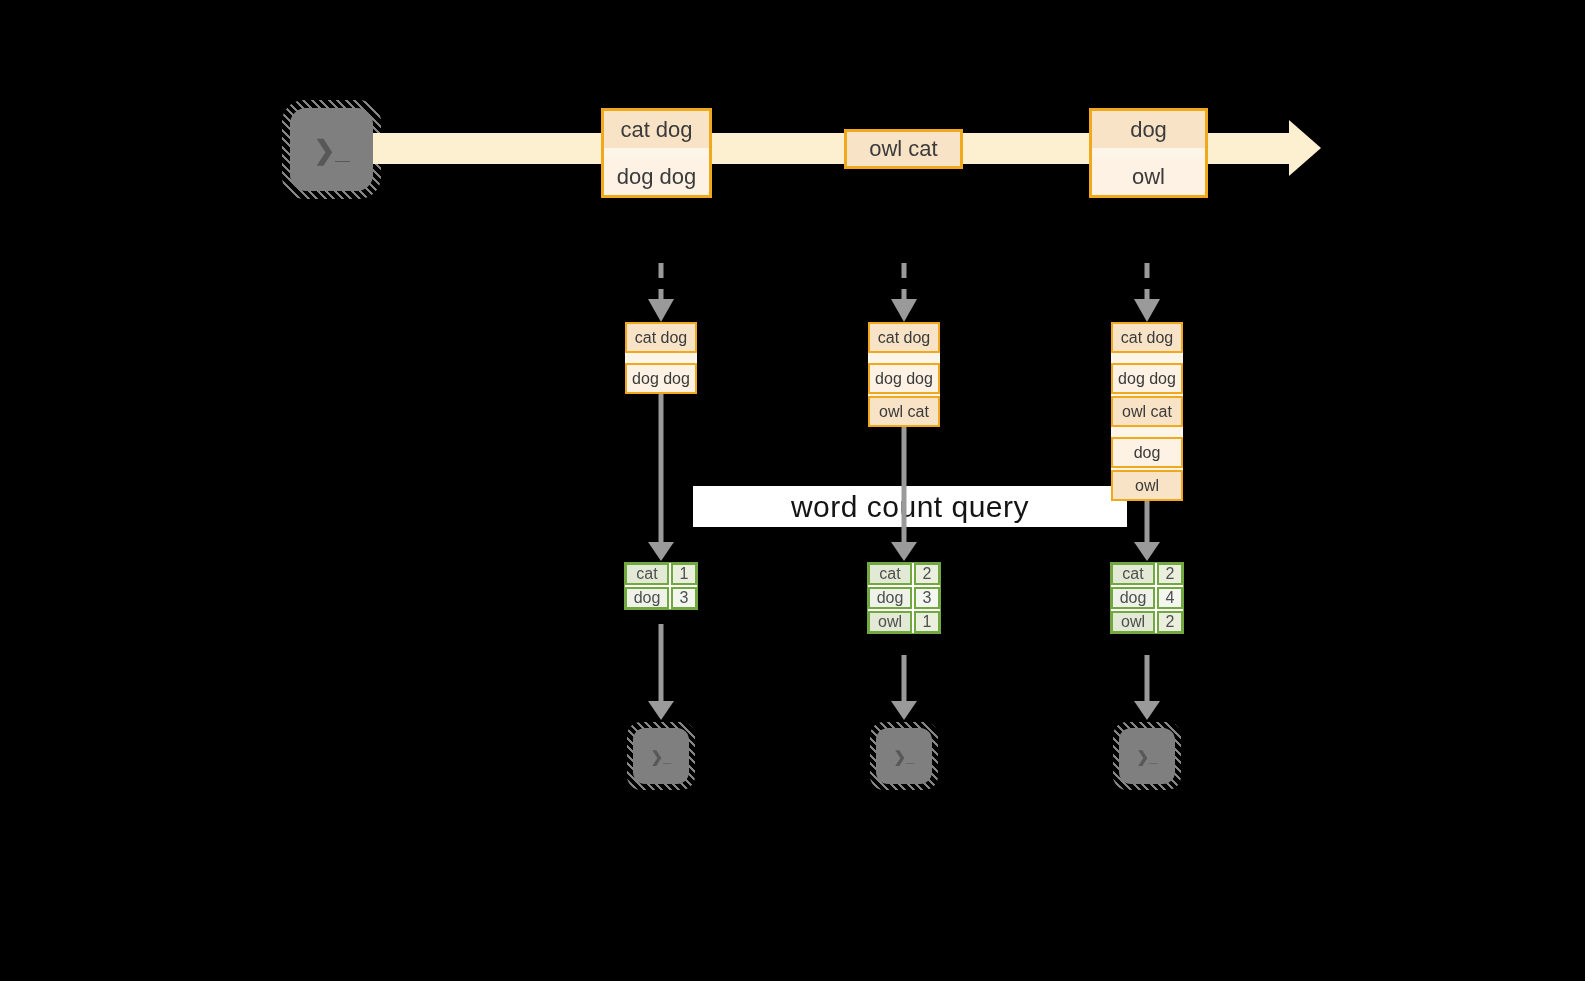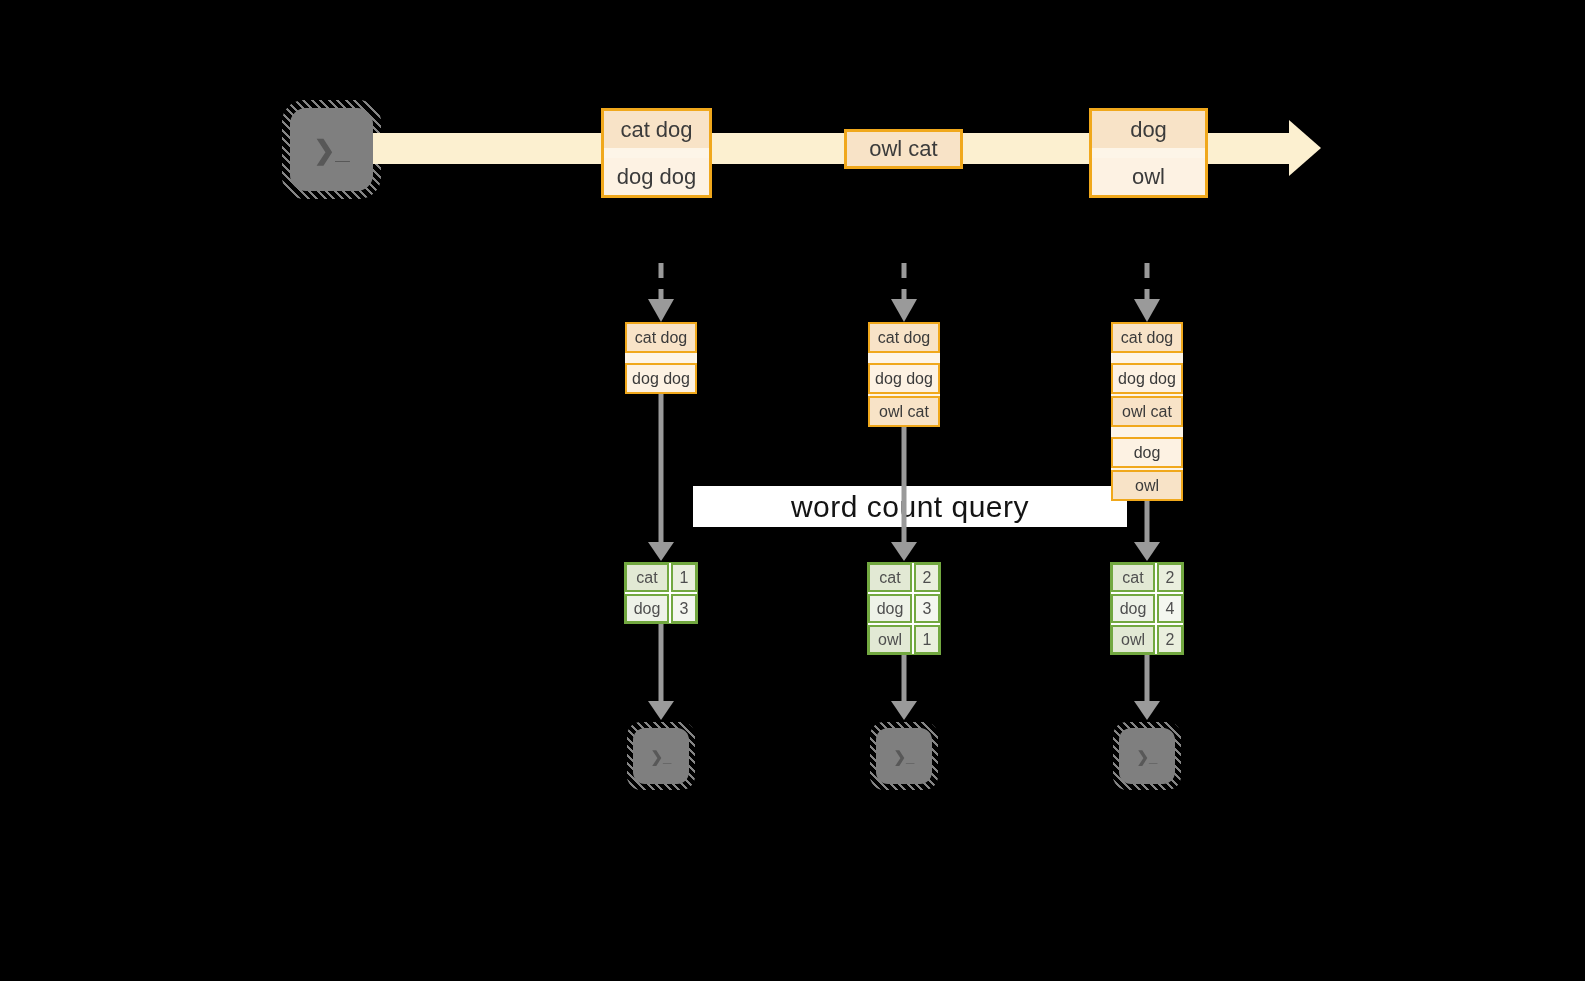--- a/index.html
+++ b/index.html
@@ -41,21 +41,21 @@
     display:flex;align-items:center;justify-content:center;
     font-size:16px;color:var(--text-dark,#3b3b3b);
   }
 
   
   .gtable{
     display:grid;grid-template-columns:44px 26px;gap:2px;
     background:#fff;border:1px solid var(--table-border,#72a840);z-index:4;
   }
   .gcell{
-    box-sizing:border-box;border:2px solid var(--table-border,#72a840);height:29px;
+    box-sizing:border-box;border:2px solid var(--table-border,#72a840);height:22px;
     display:flex;align-items:center;justify-content:center;
     font-size:16px;color:var(--table-text,#4f4f4f);
   }
   .rd.w{background:var(--cell-dark-word,#e2e9d4);}
   .rd.n{background:var(--cell-dark-num,#eaefde);}
   .rl.w{background:var(--cell-light-word,#eef2e8);}
   .rl.n{background:var(--cell-light-num,#f4f7f0);}
 
   
   .wlabel{

